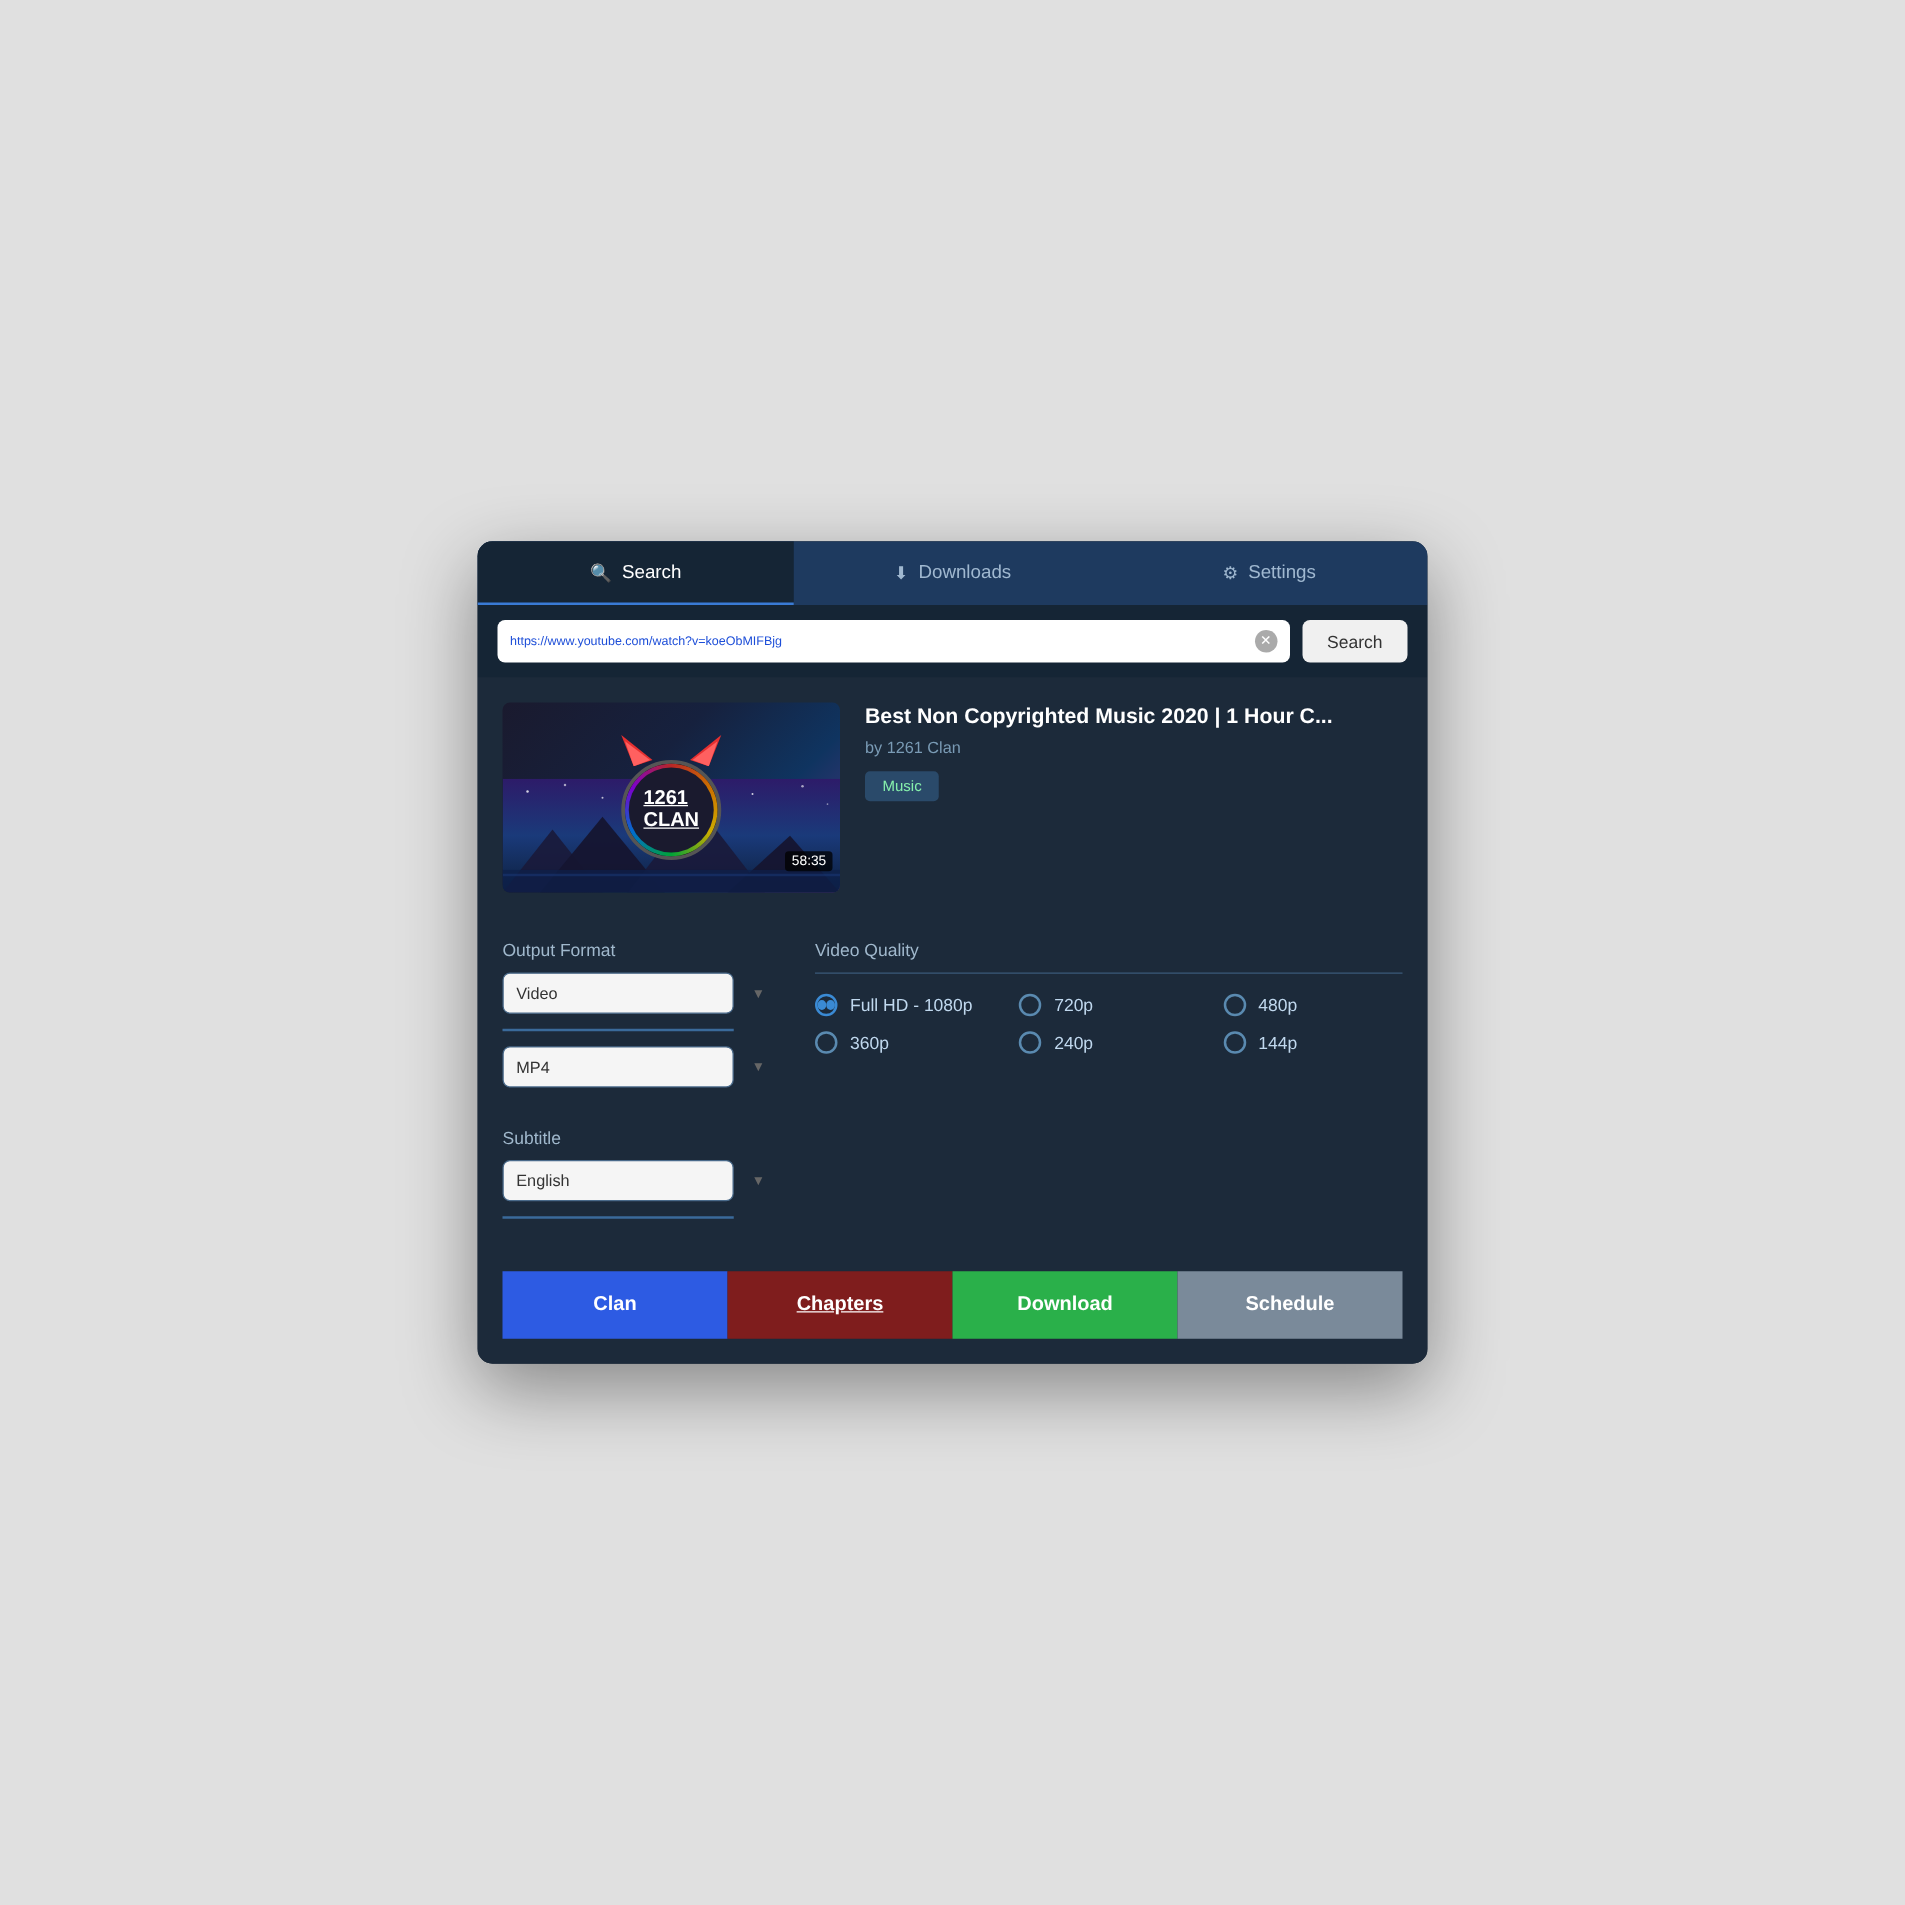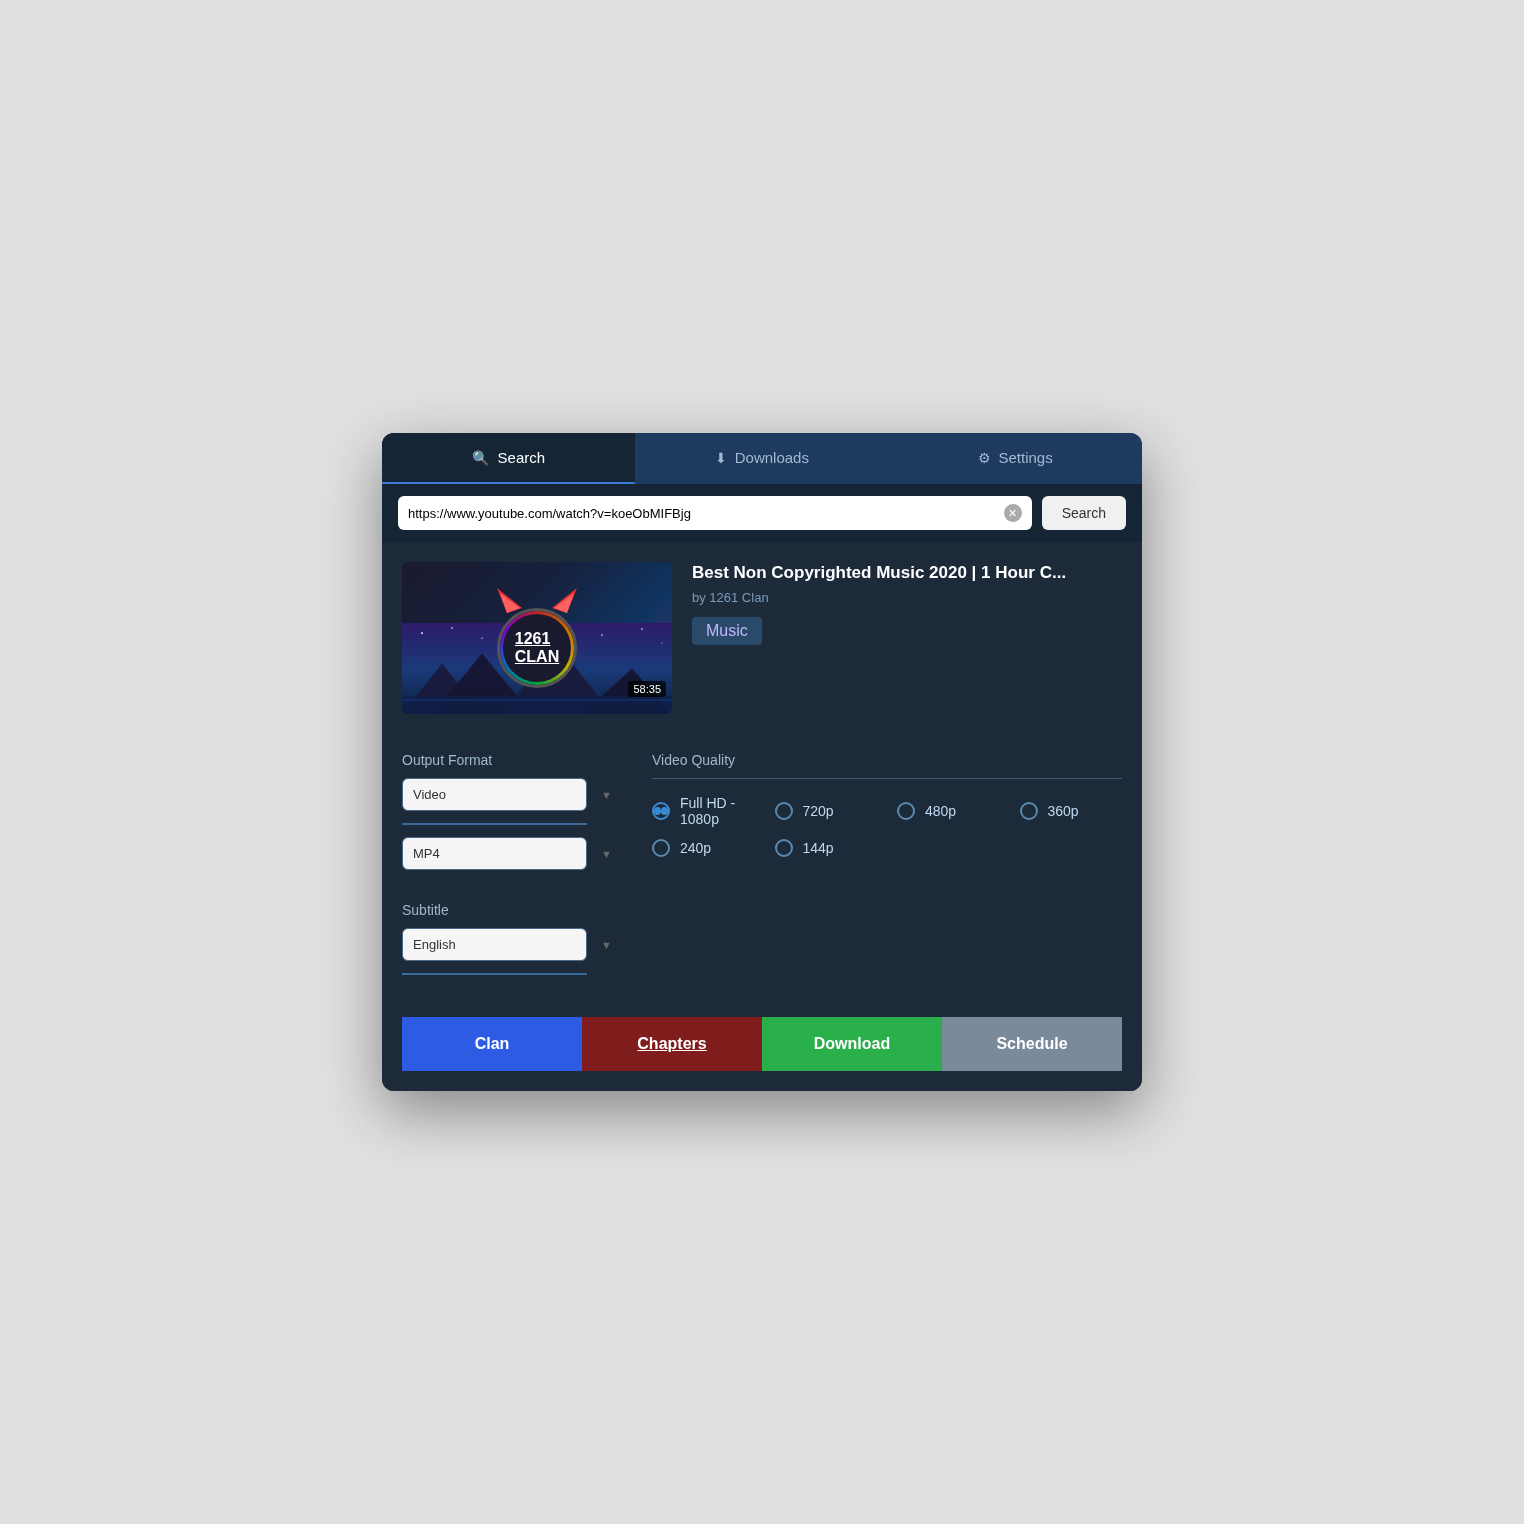--- a/index.html
+++ b/index.html
@@ -81,22 +81,22 @@
       align-items: center;
       background: #ffffff;
       border-radius: 6px;
       padding: 8px 10px;
       gap: 8px;
     }
     .url-input {
       flex: 1;
       border: none;
       outline: none;
-      font-size: 13px;
-      color: #000000;
+      font-size: 10px;
+      color: #1d4ed8;
       background: transparent;
     }
     .clear-btn {
       color: #888;
       cursor: pointer;
       font-size: 16px;
       line-height: 1;
       background: #aaa;
       border-radius: 50%;
       width: 18px;
@@ -184,22 +184,22 @@
       line-height: 1.3;
     }
     .video-channel {
       color: #7a9bb5;
       font-size: 13px;
       margin-bottom: 12px;
     }
     .video-tag {
       display: inline-block;
       background: #2a4a6a;
-      color: #c4b5fd;
-      font-size: 16px;
+      color: #86efac;
+      font-size: 12px;
       padding: 5px 14px;
       border-radius: 4px;
     }
     .options-section {
       display: flex;
       gap: 30px;
       padding-top: 10px;
     }
     .left-options {
       width: 220px;
@@ -253,21 +253,21 @@
       font-size: 14px;
       margin-bottom: 10px;
     }
     .quality-divider {
       height: 1px;
       background: #3a5a7a;
       margin-bottom: 16px;
     }
     .quality-grid {
       display: grid;
-      grid-template-columns: 1fr 1fr 1fr 1fr;
+      grid-template-columns: 1fr 1fr 1fr;
       gap: 12px 20px;
     }
     .quality-option {
       display: flex;
       align-items: center;
       gap: 10px;
       cursor: pointer;
     }
     .radio-btn {
       width: 18px;

